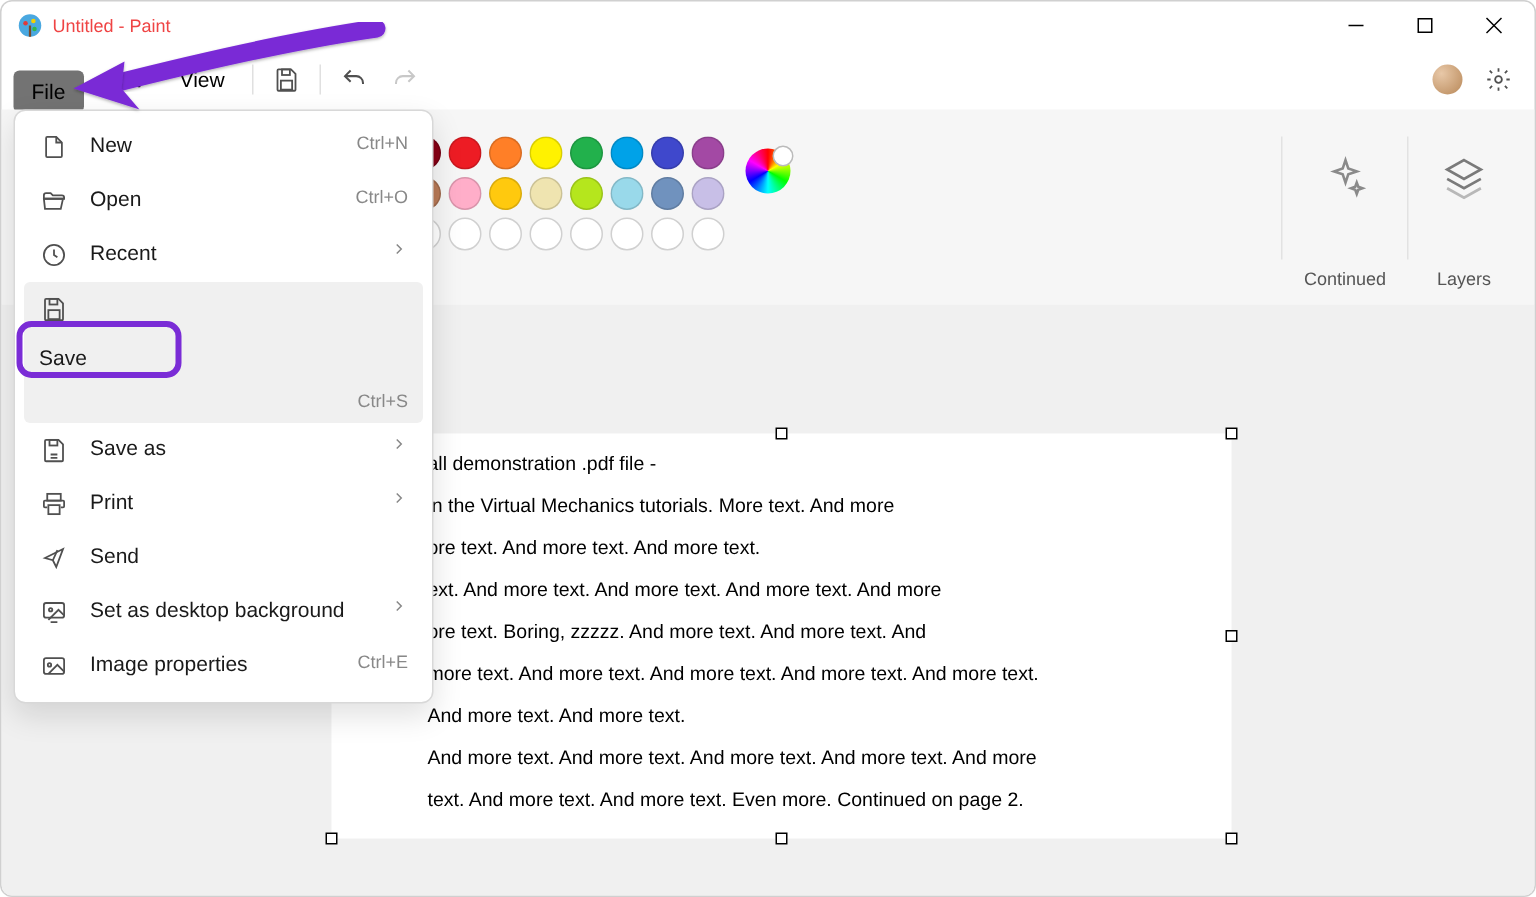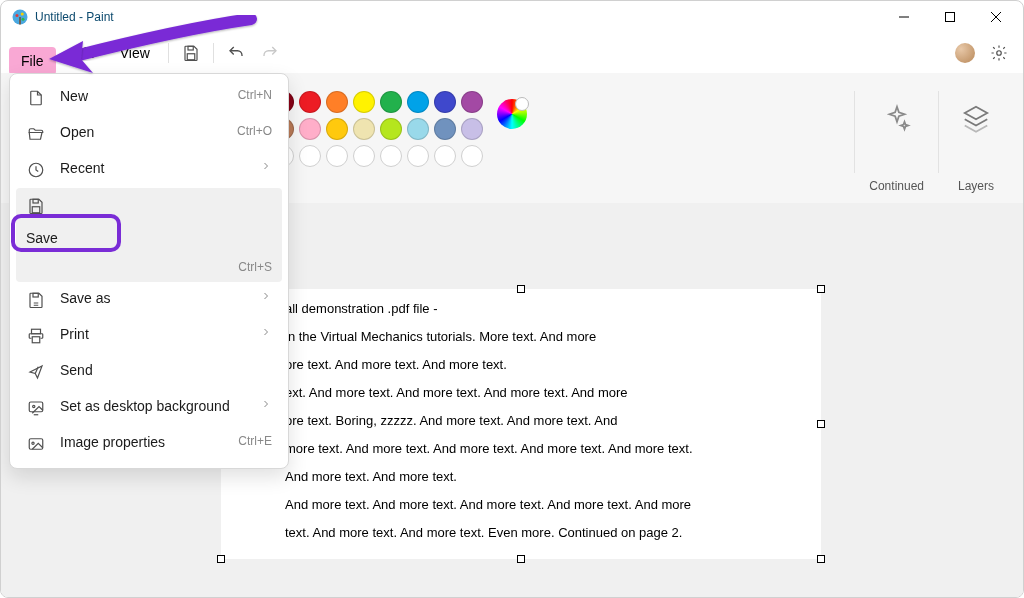--- a/index.html
+++ b/index.html
@@ -2,29 +2,29 @@
 <html><head>
 <meta charset="utf-8">
 <style>
 * { margin: 0; padding: 0; box-sizing: border-box; font-family: "Segoe UI", sans-serif; }
 body { width: 1024px; height: 598px; background: #fff; overflow: hidden; border: 1px solid #d0d0d0; border-radius: 8px; position: relative; }
 
 
 .title-bar { height: 32px; display: flex; align-items: center; padding: 0 4px; }
 .title-left { display: flex; align-items: center; gap: 6px; padding-left: 6px; }
 .paint-icon { width: 18px; height: 18px; display: flex; align-items: center; justify-content: center; }
-.title-text { font-size: 12px; color: #0c4a6e; }
+.title-text { font-size: 12px; color: #ef4444; }
 .title-right { margin-left: auto; display: flex; }
 .win-btn { width: 46px; height: 32px; display: flex; align-items: center; justify-content: center; color: #000; }
 .win-btn svg { width: 12px; height: 12px; }
 
 
 .menu-bar { height: 40px; display: flex; align-items: center; padding: 0 8px; gap: 2px; }
 .menu-item { padding: 6px 12px; font-size: 14px; color: #000; border-radius: 4px; }
-.menu-item.active { background: #f9a8d4; margin-top: 16px; }
+.menu-item.active { background: #737373; margin-top: 16px; }
 .menu-sep { width: 1px; height: 20px; background: #e0e0e0; margin: 0 4px; }
 .mb-icon { width: 32px; height: 32px; display: flex; align-items: center; justify-content: center; border-radius: 4px; color: #505050; }
 .mb-icon.disabled { color: #c8c8c8; }
 .mb-right { margin-left: auto; display: flex; align-items: center; gap: 8px; }
 .avatar { width: 20px; height: 20px; border-radius: 50%; background: radial-gradient(circle at 30% 30%, #e8c8a8, #b88858); }
 .gear { color: #505050; }
 
 
 .ribbon { height: 130px; background: #f6f6f6; display: flex; align-items: stretch; padding: 8px 10px 4px; gap: 0; position: relative; }
 .ribbon-group { display: flex; flex-direction: column; align-items: center; justify-content: flex-start; padding: 6px 14px; }

